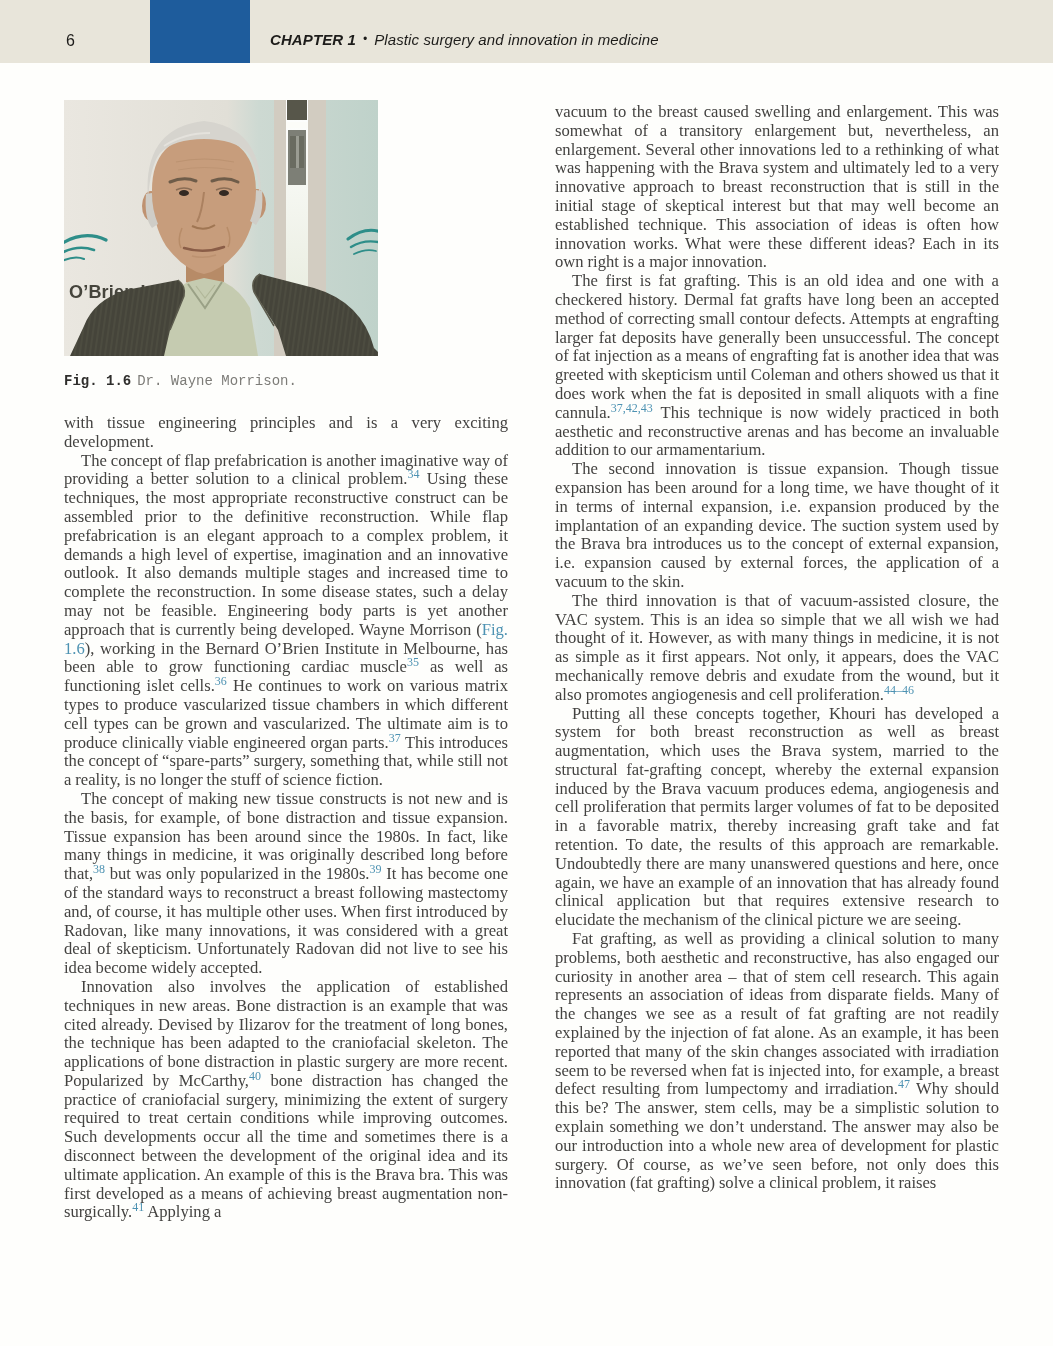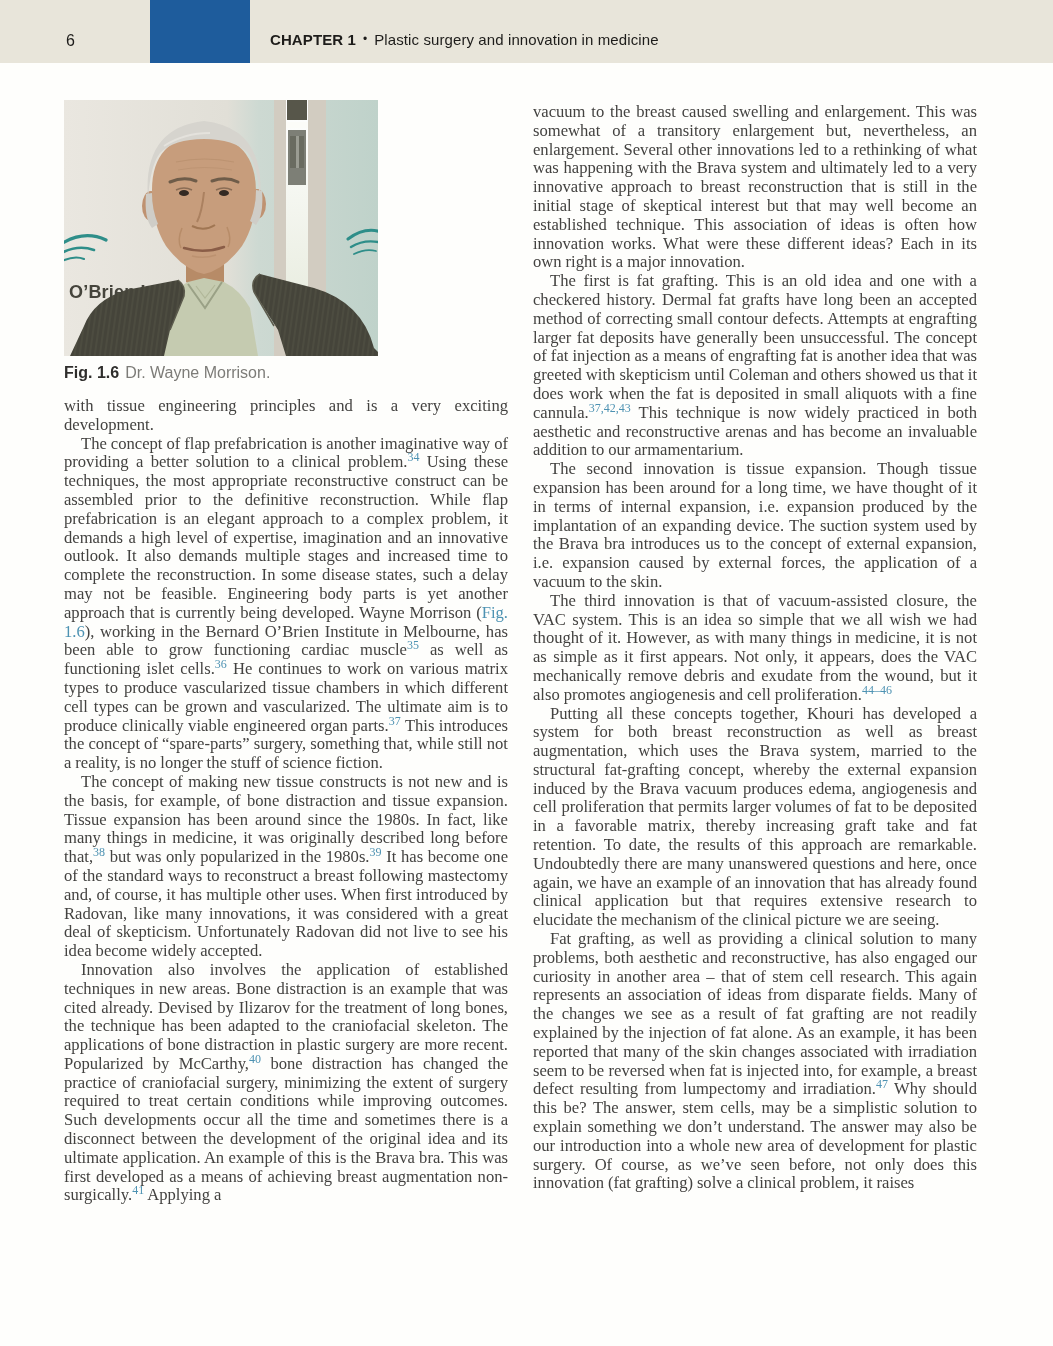--- a/index.html
+++ b/index.html
@@ -23,42 +23,42 @@
     font-size: 16px; color: var(--header-text, #1d1c1a);
   }
   .blue-block {
     position: absolute; left: 150px; top: 0; width: 100px; height: 63px;
     background: var(--chapter-tab-blue, #1e5c9c);
   }
   .header-title {
     position: absolute; left: 270px; top: 31px;
     font-family: "Liberation Sans", sans-serif;
     font-size: 15px; color: var(--header-text, #1d1c1a);
-    white-space: nowrap; letter-spacing: 0.1px;
+    white-space: nowrap; letter-spacing: 0.1px; font-style: italic;
   }
   .chap { font-weight: bold; }
   .bullet { margin: 0 7px; font-size: 12px; position: relative; top: -2px; }
   
   .content { position: absolute; top: 100px; left: 64px; }
   .col { position: absolute; top: 0; width: 444px; }
   .col-left  { left: 0; }
-  .col-right { left: 469px; top: 3px; }
+  .col-right { left: 491px; top: 3px; }
   .figure { margin: 0; }
   .photo {
     width: 314px; height: 256px; overflow: hidden; background: #dfe2da;
   }
   .photo svg { display: block; width: 314px; height: 256px; }
   .caption {
-    margin-top: 9px;
-    font-family: Liberation Sans, sans-serif;
-    font-size: 16px; line-height: 16px;
+    margin-top: 17px;
+    font-family: Liberation Mono, monospace;
+    font-size: 14px; line-height: 16px;
   }
   .cap-label { color: var(--caption-label, #2f2e2c); font-weight: bold; margin-right: 6px; }
   .cap-text  { color: var(--caption-text, #7d7c78); }
-  .col-left .paras { margin-top: 16px; }
+  .col-left .paras { margin-top: 25px; }
   .col-right .paras { margin-top: 0; }
   p.para {
     margin: 0; text-align: justify;
     font-size: 16.6px; line-height: 18.8px;
     color: var(--body-text, #434240);
     word-spacing: -0.2px;
   }
   p.para.indent { text-indent: 17px; }
   sup.ref {
     color: var(--reference-blue, #4d92b2);

